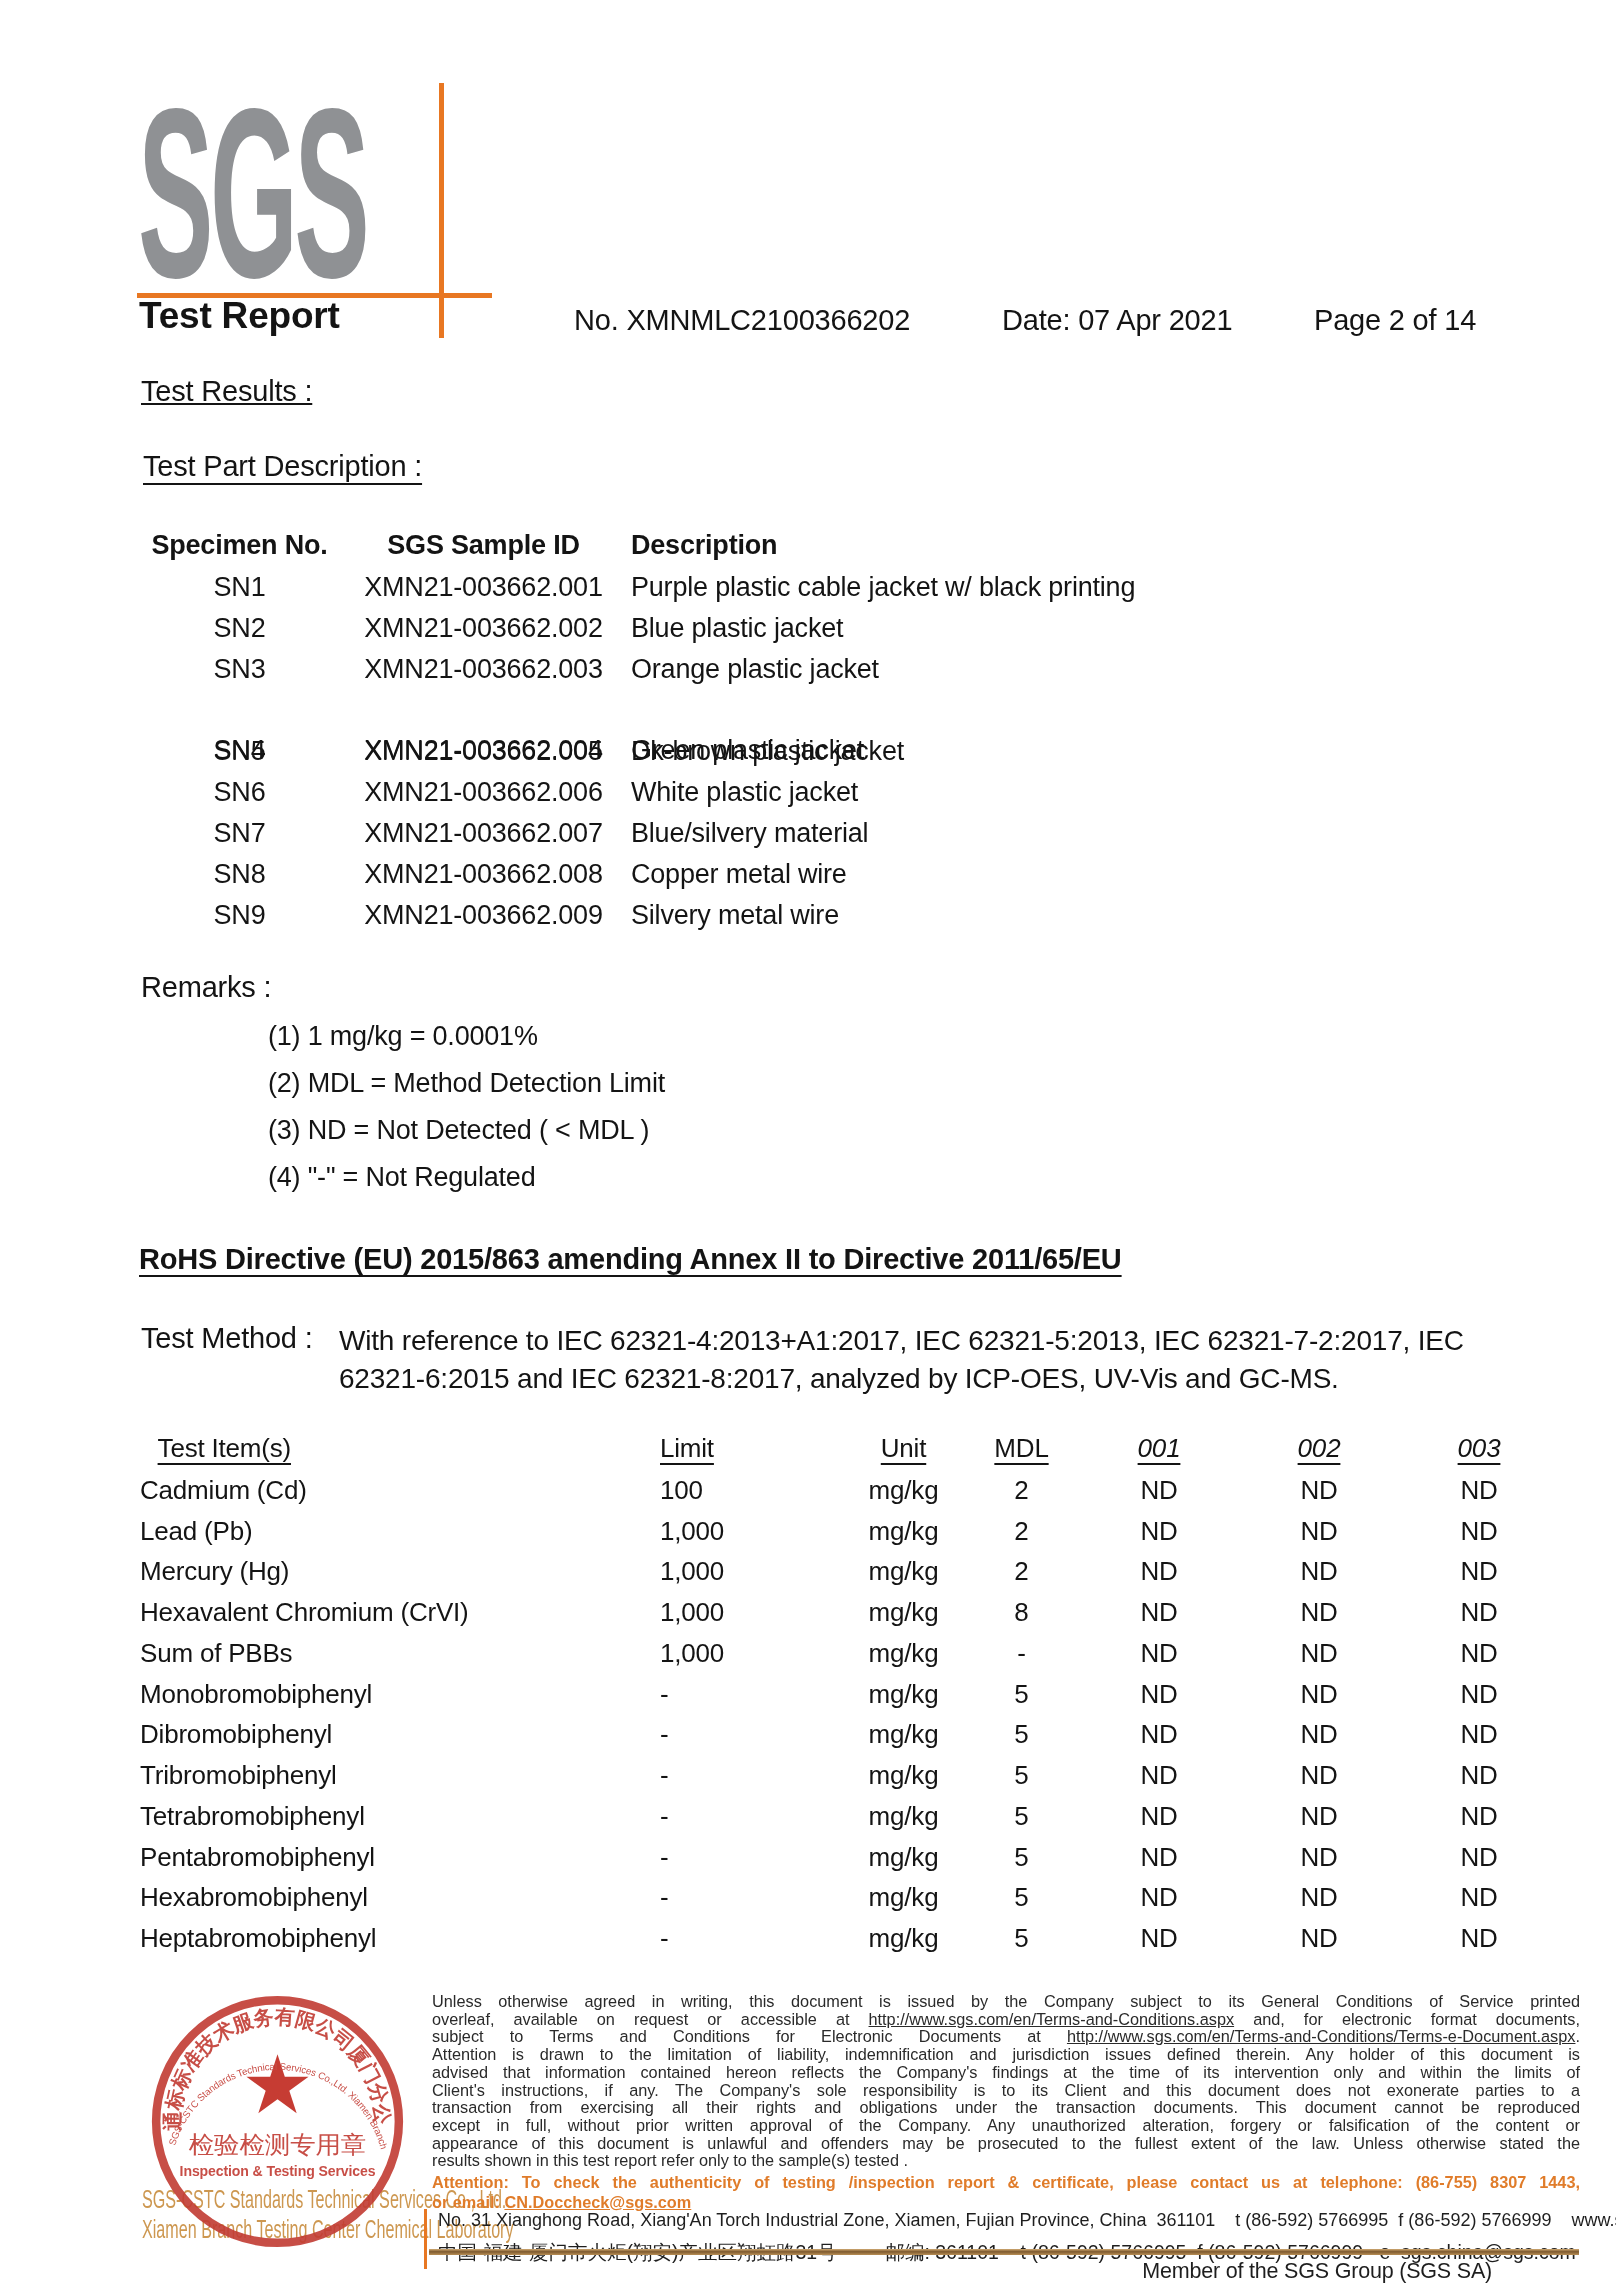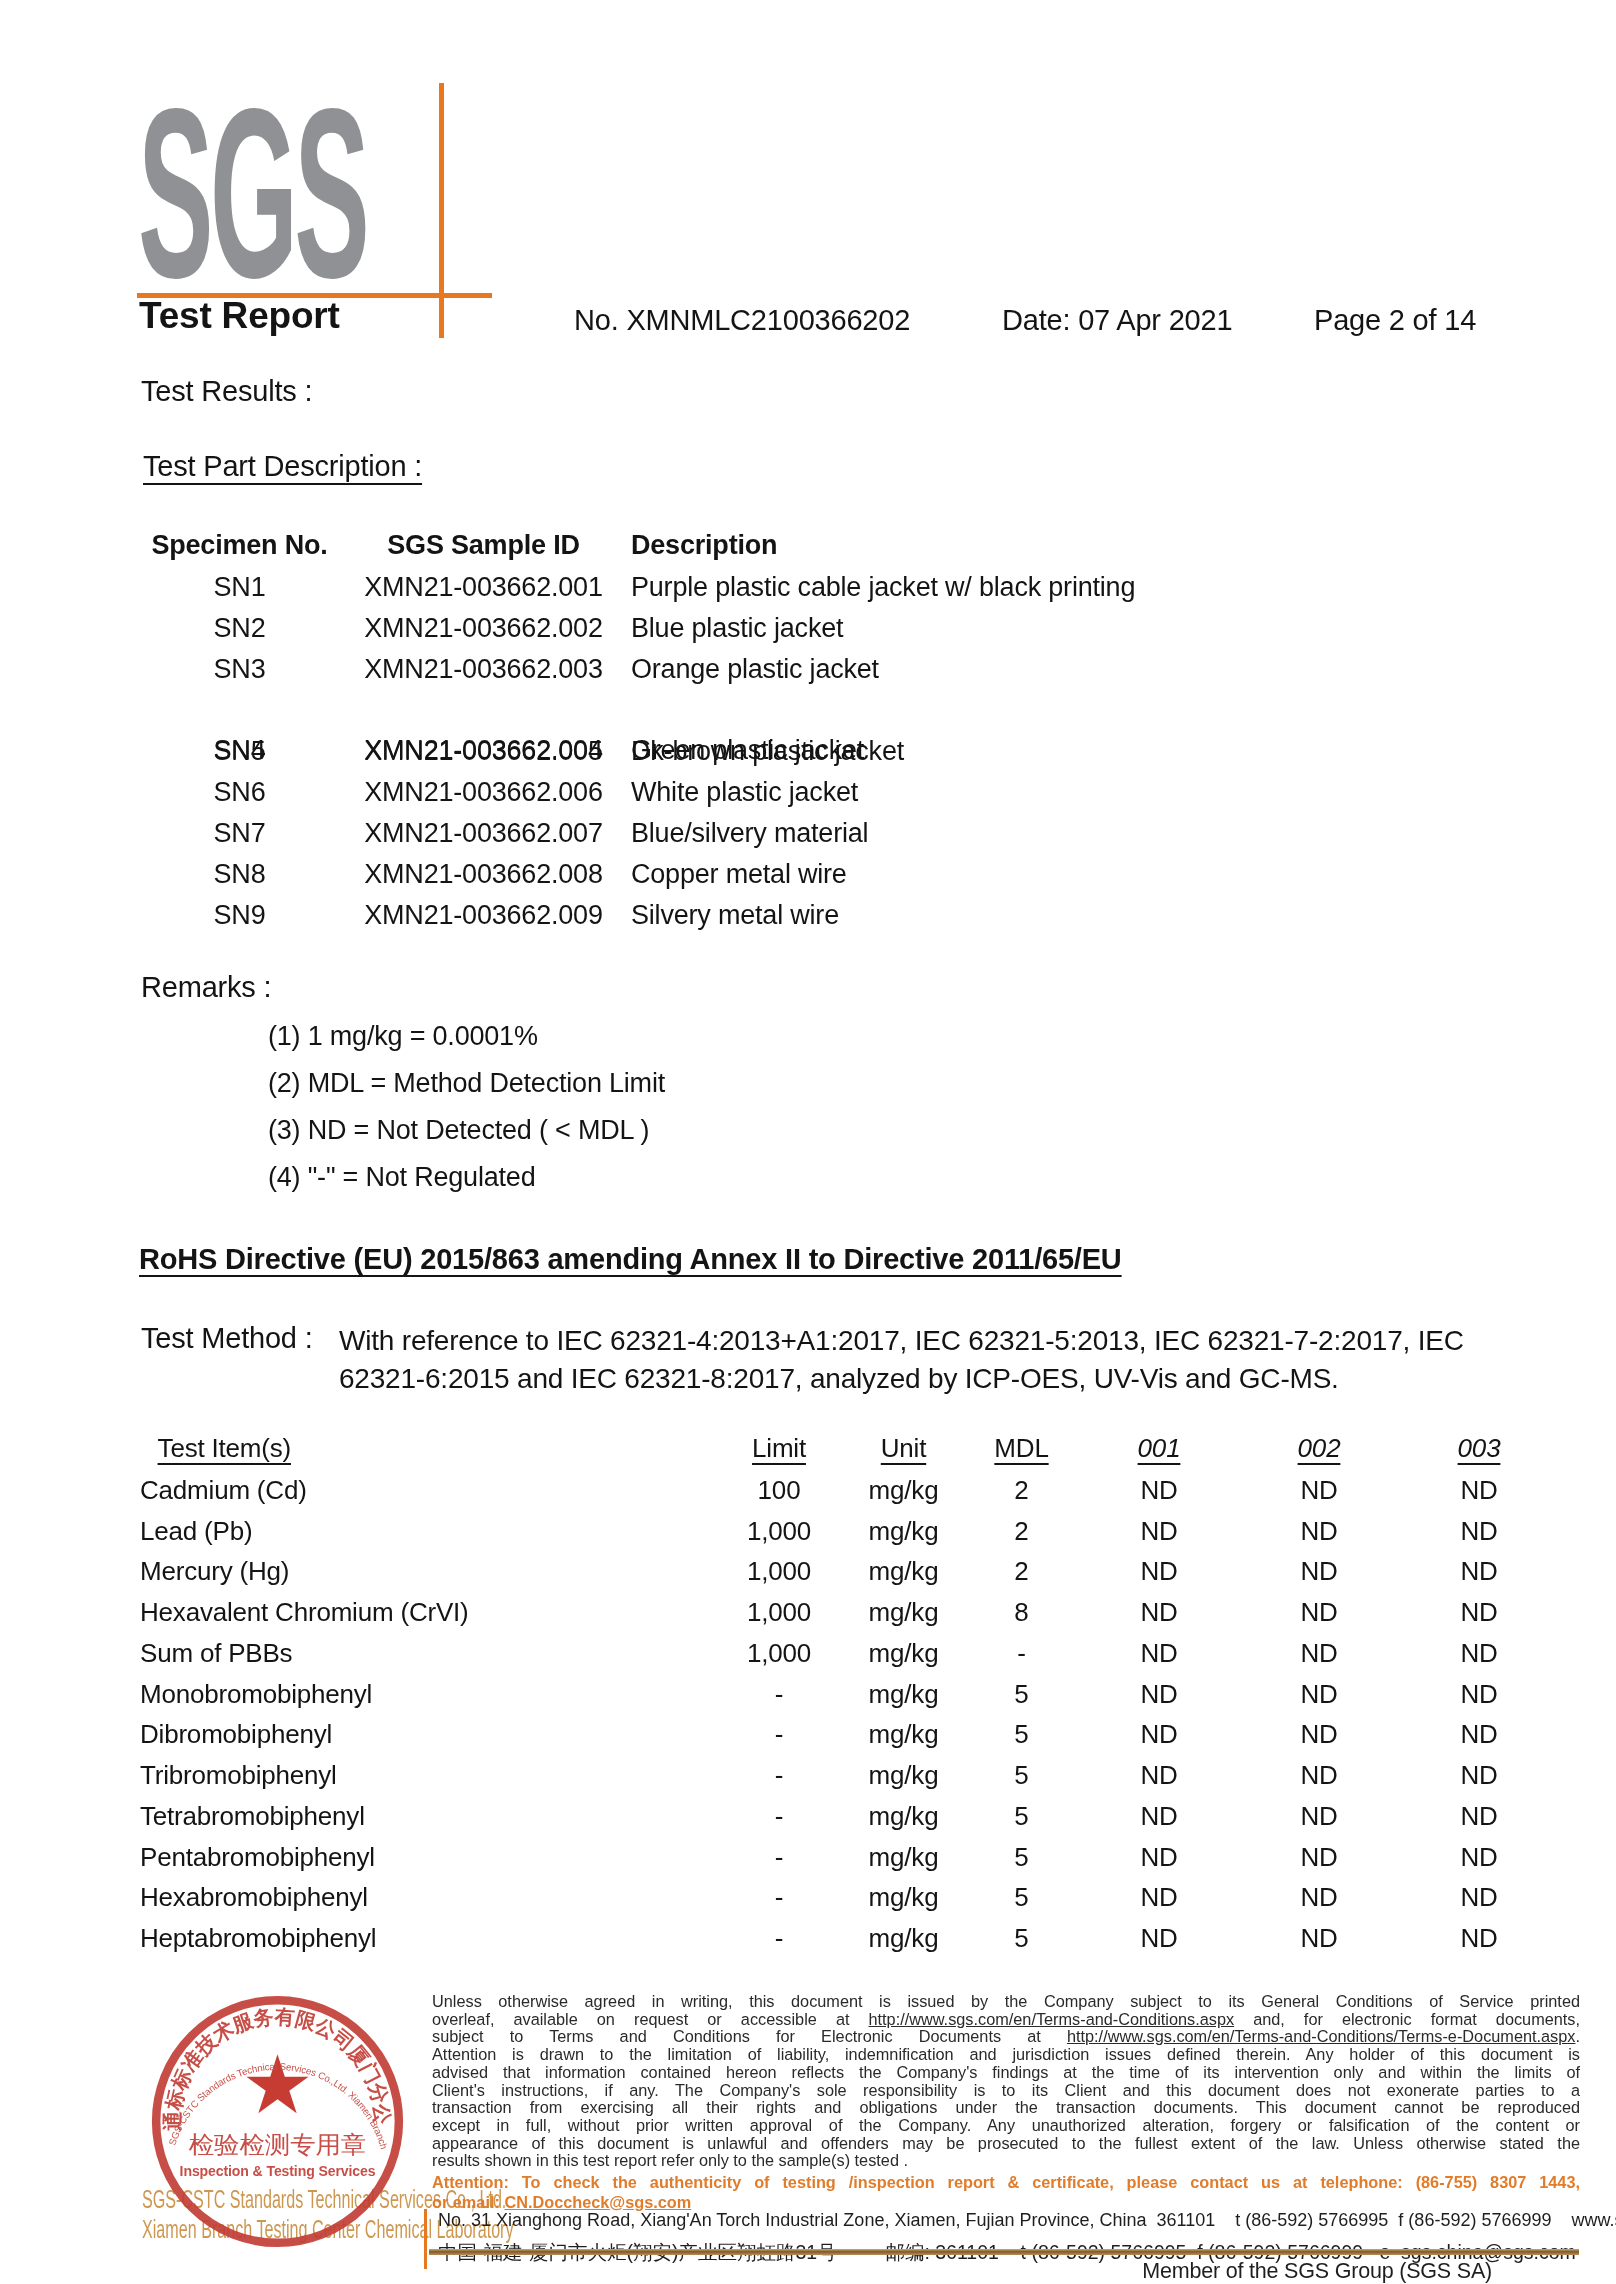--- a/index.html
+++ b/index.html
@@ -43,21 +43,21 @@
   
   .rohs{position:absolute;left:139px;top:1243px;font-size:29px;font-weight:bold;
         text-decoration:underline;text-underline-offset:5.9px;text-decoration-thickness:2px;}
   .tm-label{position:absolute;left:141px;top:1322px;font-size:29px;}
   .tm-text{position:absolute;left:339px;top:1322px;width:1147px;font-size:28px;line-height:38px;white-space:pre-line;}
 
   
   .res-line{position:absolute;left:0;width:1616px;height:40px;font-size:26px;line-height:33px;}
   .res-c{position:absolute;top:0;}
   .rc0{left:140px;width:541px;text-align:left;}
-  .rc1{left:708px;width:142px;text-align:center;}
+  .rc1{left:660px;width:142px;text-align:left;}
   .rc2{left:841px;width:125px;text-align:center;}
   .rc3{left:972px;width:99px;text-align:center;}
   .rc4{left:1108px;width:102px;text-align:center;}
   .rc5{left:1268px;width:102px;text-align:center;}
   .rc6{left:1428px;width:102px;text-align:center;}
   .res-head .res-c{text-decoration:underline;text-underline-offset:5.9px;text-decoration-thickness:2px;}
   .res-head .rc0{padding-left:17.6px;width:523px;}
   .res-head .ital{font-style:italic;}
 
   
@@ -90,21 +90,21 @@
     <div class="logo-text">SGS</div>
     <div class="logo-hline"></div>
     <div class="logo-vline"></div>
   </div>
 
   <div class="doc-title">Test Report</div>
   <div class="hdr-no">No. XMNMLC2100366202</div>
   <div class="hdr-date">Date: 07 Apr 2021</div>
   <div class="hdr-page">Page 2 of 14</div>
 
-  <div class="abs sec-label" style="left:141px;top:375px;">Test Results :</div>
+  <div class="abs sec-label" style="left:141px;top:375px;text-decoration:underline;">Test Results :</div>
   <div class="abs sec-label u-label" style="left:143px;top:450px;">Test Part Description :</div>
 
   <div>
     <div class="spec-line spec-head" style="top:529px;">
       <div class="spec-c c-no">Specimen No.</div>
       <div class="spec-c c-id">SGS Sample ID</div>
       <div class="spec-c c-desc">Description</div>
     </div>
     <div id="specimen-rows">
         <div class="spec-line" style="top: 571px;">

